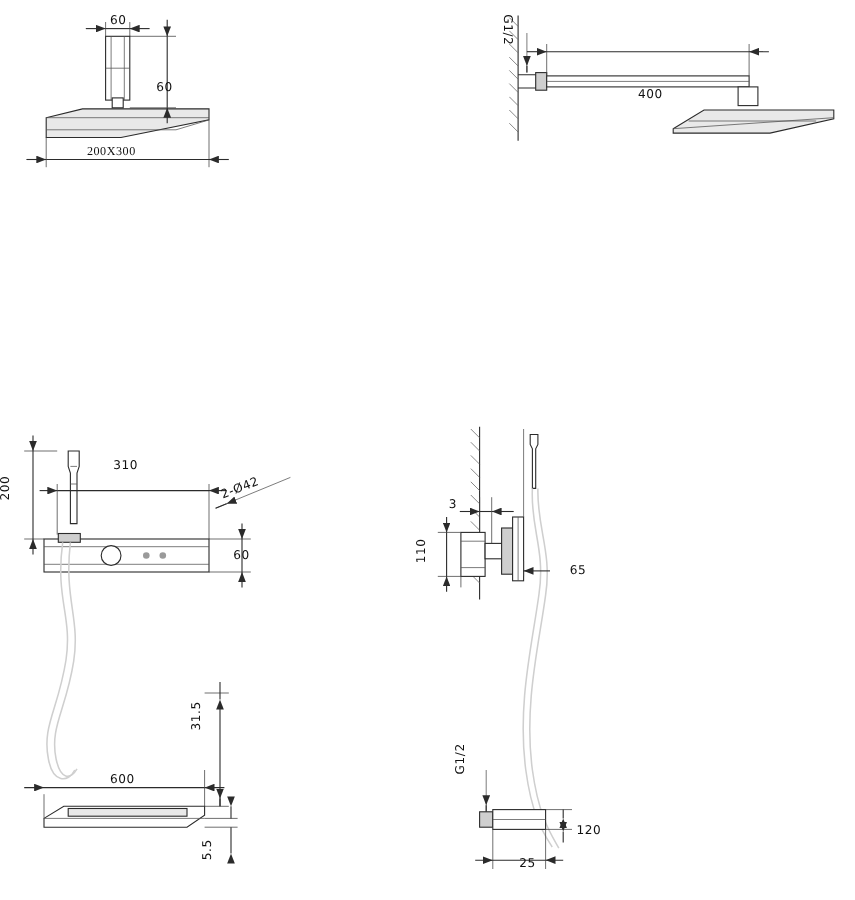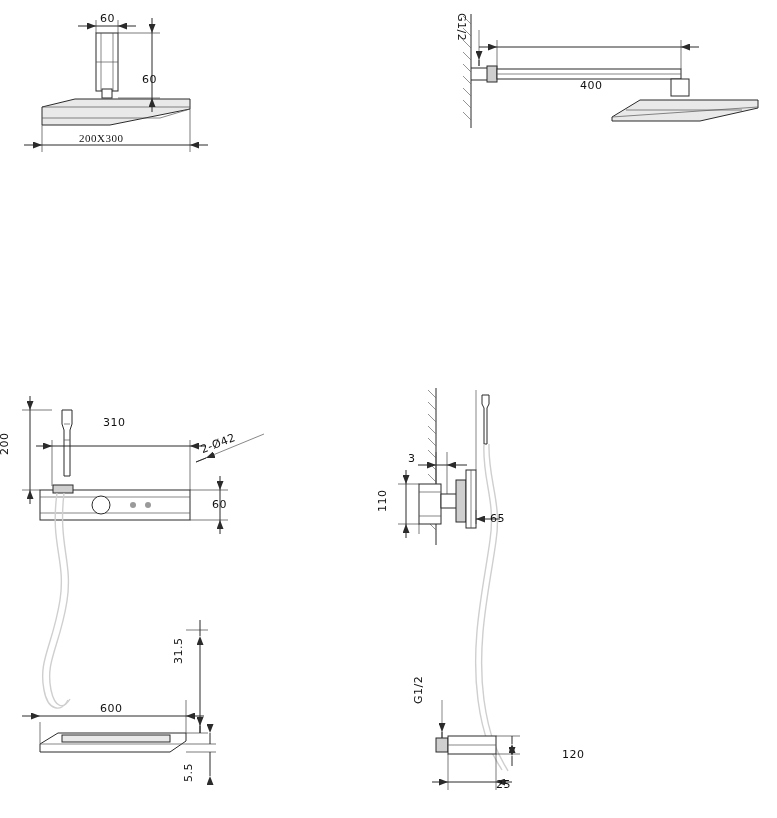--- a/index.html
+++ b/index.html
@@ -226,23 +226,23 @@
   <div class="dim-label vert" style="left:468px;top:13px;transform:rotate(90deg);">G1/2</div>
   <div class="dim-label" style="left:580px;top:34px;margin-top:45px;">400</div>
 
   <div class="dim-label vert" style="left:6px;top:433px;transform:rotate(-90deg) translate(-22px,-8px);">200</div>
   <div class="dim-label" style="left:103px;top:416px;">310</div>
   <div class="dim-label" style="left:200px;top:437px;transform:rotate(-21deg);">2-Ø42</div>
   <div class="dim-label" style="left:212px;top:498px;">60</div>
 
   <div class="dim-label" style="left:408px;top:452px;">3</div>
   <div class="dim-label vert" style="left:382px;top:498px;transform:rotate(-90deg) translate(-14px,-6px);">110</div>
-  <div class="dim-label" style="left:490px;top:512px;">65</div>
+  <div class="dim-label" style="left:518px;top:512px;">65</div>
 
   <div class="dim-label vert" style="left:178px;top:640px;transform:rotate(-90deg) translate(-24px,-6px);">31.5</div>
   <div class="dim-label" style="left:100px;top:702px;">600</div>
   <div class="dim-label vert" style="left:186px;top:760px;transform:rotate(-90deg) translate(-22px,-4px);">5.5</div>
 
   <div class="dim-label vert" style="left:416px;top:678px;transform:rotate(-90deg) translate(-26px,-4px);">G1/2</div>
-  <div class="dim-label" style="left:524px;top:748px;margin-left:38px;">120</div>
-  <div class="dim-label" style="left:496px;top:778px;">25</div>
+  <div class="dim-label" style="left:524px;top:748px;">120</div>
+  <div class="dim-label" style="left:472px;top:778px;">25</div>
 
 </div>
 
 </body></html>

